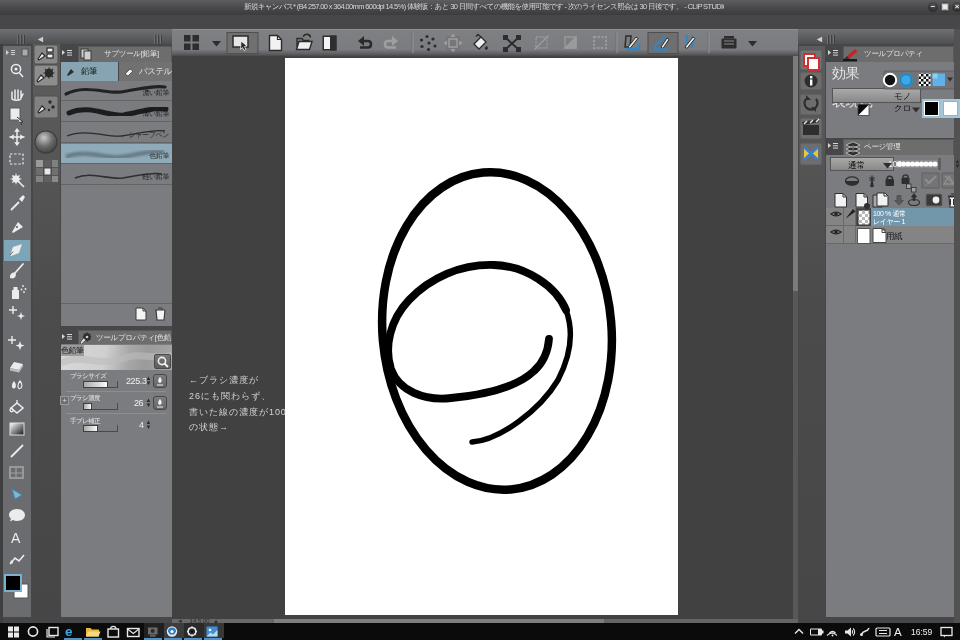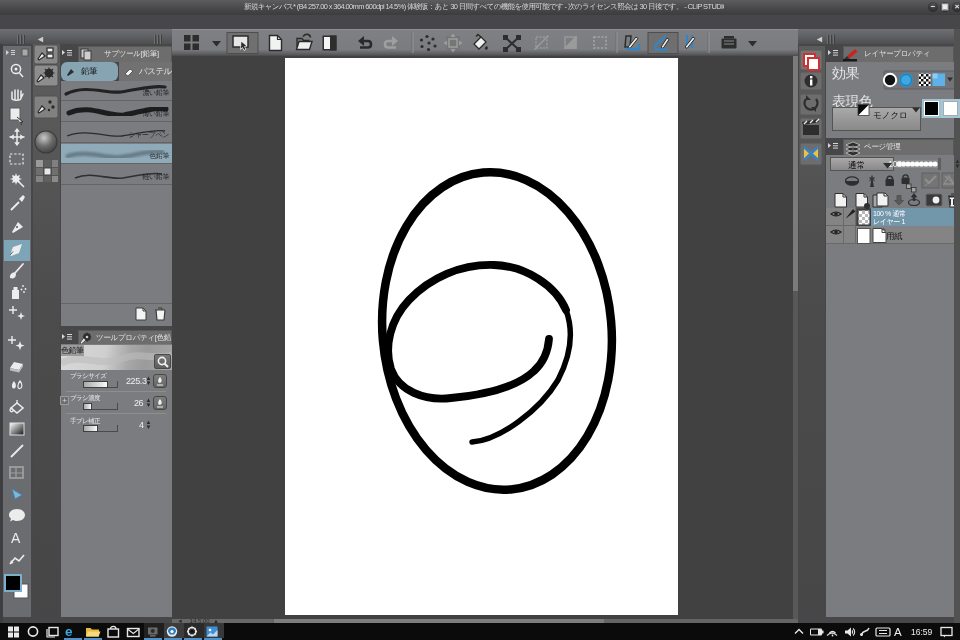--- a/index.html
+++ b/index.html
@@ -301,21 +301,21 @@
 
   <svg class="abs" style="left:61px;top:46px;" width="40" height="16">
       <path d="M1,4 l3,2.5 -3,2.5 z" fill="#d6d6d6"></path>
       <path d="M6,4.5 h5 M6,6.8 h5 M6,9.1 h5" stroke="#d6d6d6" stroke-width="1"></path>
     </svg>
   <div class="htab" style="left:78px;width:94px;padding:2px 0 0 25px;">サブツール[鉛筆]</div>
   <svg class="abs" style="left:78px;top:46px;" width="17" height="16">
       <rect x="3" y="3" width="7" height="9" fill="#cfcfcf" stroke="#3a3a3a"></rect>
       <rect x="6" y="5" width="7" height="9" fill="#cfcfcf" stroke="#3a3a3a"></rect>
     </svg>
-  <div class="abs sttab" style="left:61px;width:57px;background:#86a4b2;padding:4px 0 0 20px;border-radius:6px;">鉛筆</div>
+  <div class="abs sttab" style="left:61px;width:57px;background:#86a4b2;padding:4px 0 0 20px;">鉛筆</div>
   <div class="abs sttab" style="left:119px;width:53px;background:#717171;padding:4px 0 0 20px;color:#e6e6e6;">パステル</div>
   <div id="subtool-body" class="abs"></div>
   <div class="brow abs" style="top:81px;">
       <span class="lbl">濃い鉛筆</span>
     </div>
   <div class="brow abs" style="top:102px;">
       <span class="lbl">薄い鉛筆</span>
     </div>
   <div class="brow abs" style="top:123px;">
       <span class="lbl">シャープペン</span>
@@ -408,20 +408,21 @@
 
   <div id="canvas-wrap" class="abs"></div>
   <div id="page" class="abs"></div>
   <svg class="abs" style="left:285px;top:58px;" width="393" height="557" viewBox="285 58 393 557">
     <g fill="none" stroke="#000" stroke-linecap="round">
       <ellipse cx="497" cy="331" rx="114.5" ry="159" stroke-width="8.5" transform="rotate(-5 497 331)"></ellipse>
       <path d="M472,442 C500,440 540,410 558,380 C570,357 574,332 566,310" stroke-width="5.5"></path>
       <path d="M566,310 C556,286 526,266 494,265 C460,264 430,278 409,300 C390,320 384,347 391,369 C399,391 424,401 451,398 C483,395 516,388 534,371 C544,362 548,351 549,339" stroke-width="7.8"></path>
     </g>
   </svg>
+  <div id="cv-note" class="abs">←ブラシ濃度が<br>26にも関わらず、<br>書いた線の濃度が100<br>の状態→</div>
   <div id="hscroll" class="abs"></div>
     <div id="hthumb" class="abs"></div>
   <div id="zoombox" class="abs">&nbsp;&nbsp;&nbsp;◄&nbsp;&nbsp;&nbsp;&nbsp;14.5.00&nbsp;&nbsp;▲</div>
   <div id="vscroll" class="abs"></div>
     <div id="vthumb" class="abs"></div>
 
   <div id="rightdock" class="abs"></div>
   <div id="ricons" class="abs"></div>
   <div id="redge" class="abs"></div>
   <svg class="abs" style="left:799px;top:46px;" width="26" height="130">
@@ -443,25 +444,25 @@
     <rect x="1" y="97" width="22" height="22" rx="2" fill="#6d6d6d" stroke="#595959"></rect>
     <path d="M5,101 l6,6 -6,6 z" fill="#e8c53c"></path>
       <path d="M19,101 l-6,6 6,6 z" fill="#e8c53c"></path>
     <path d="M5,101 l14,13 m0,-13 l-14,13" stroke="#3b7fc4" stroke-width="2.6"></path>
   </svg>
 
   <svg class="abs" style="left:827px;top:46px;" width="16" height="16">
       <path d="M1,4 l3,2.5 -3,2.5 z" fill="#d6d6d6"></path>
       <path d="M6,4.5 h5 M6,6.8 h5 M6,9.1 h5" stroke="#d6d6d6" stroke-width="1"></path>
     </svg>
-  <div class="htab" style="left:843px;width:111px;padding:2px 0 0 20px;">レイヤープロパティ</div>
+  <div class="htab" style="left:843px;width:111px;padding:2px 0 0 20px;">ツールプロパティ</div>
   <div id="lp-body" class="abs"></div>
   <div class="abs rlabel" style="left:832px;top:65px;">効果</div>
   <div class="abs rlabel" style="left:832px;top:93px;">表現色</div>
-  <div class="ddown" style="left:832px;top:107px;width:89px;height:24px;padding:2px 0 0 40px;">モノクロ</div>
+  <div class="ddown" style="left:832px;top:88px;width:89px;height:15px;padding:2px 0 0 61px;">モノクロ</div>
   <div class="abs" style="left:924px;top:101px;width:15px;height:15px;background:#000;border:1.5px solid #fff;outline:2px solid #9fc2d2;"></div>
   <div class="abs" style="left:943px;top:101px;width:15px;height:15px;background:#fff;border:1.5px solid #aaa;outline:2px solid #a5c6d6;"></div>
   <svg class="abs" style="left:826px;top:44px;" width="128" height="96">
 
     <path d="M21,12 l8,-7 2.5,2.5 -8,7 z" fill="#cc2222"></path>
       <path d="M18,15 l3,-3 2.5,2.5 -3.5,1.5 z" fill="#333"></path>
     <rect x="17" y="15" width="14" height="2.5" fill="#1a1a1a"></rect>
     <rect x="58" y="27" width="72" height="18" rx="1" fill="#717376" stroke="#5e6063"></rect>
     <circle cx="64" cy="36" r="7.2" fill="#fff"></circle>
       <circle cx="64" cy="36" r="5.2" fill="#111"></circle>

